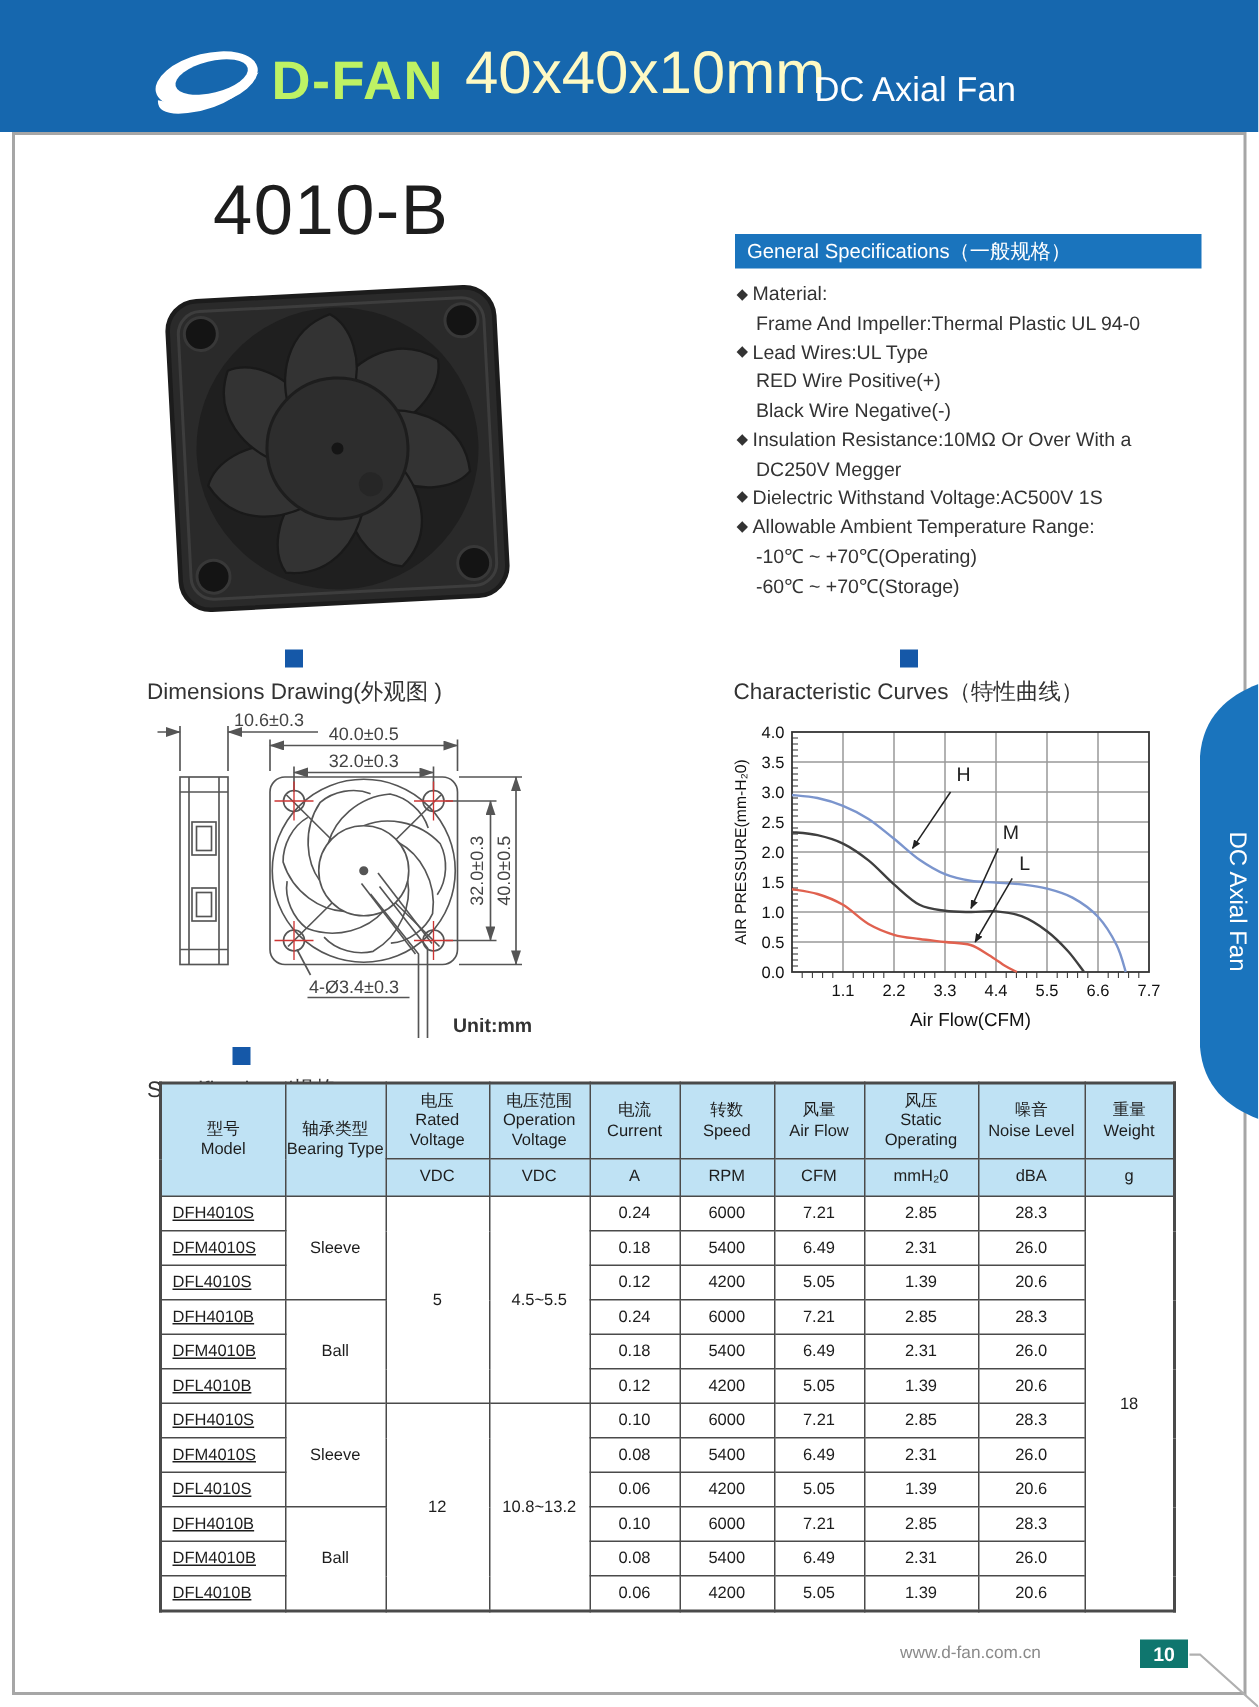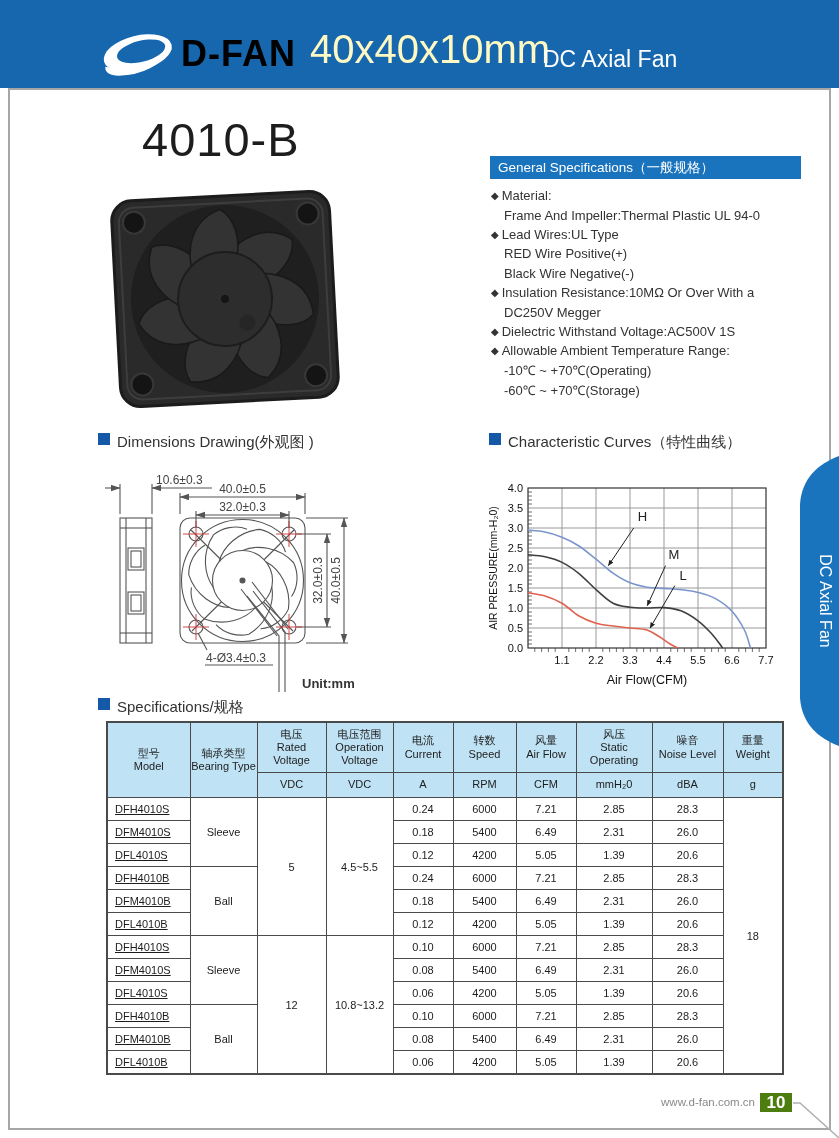--- a/index.html
+++ b/index.html
@@ -3,53 +3,53 @@
 <meta charset="utf-8">
 <style>
   html,body{margin:0;padding:0;}
   body{
     width:839px;height:1138px;position:relative;background:#ffffff;
     font-family:"Liberation Sans",sans-serif;overflow:hidden;color:#333;
   }
   .abs{position:absolute;}
   
   .header{left:0;top:0;width:839px;height:88px;background:#1667ae;z-index:1;}
-  .brand{left:181px;top:33px;font-size:36px;font-weight:bold;color:#000000;letter-spacing:1px;}
+  .brand{left:181px;top:33px;font-size:36px;font-weight:bold;color:#bef264;letter-spacing:1px;}
   .size-title{left:310px;top:27px;font-size:40px;color:#fef9c3;font-weight:normal;}
   .sub-title{left:543px;top:46px;font-size:23px;color:#fff;}
   
   .page-border{left:8px;top:88px;width:823px;height:1042px;border:2px solid #a6a6a6;box-sizing:border-box;}
   
   .product-title{left:142px;top:112px;font-size:47px;color:#1d1d1d;letter-spacing:1px;}
   
   .gs-bar{left:490px;top:156px;width:311px;height:23px;background:#1a74bd;color:#fff;
           font-size:13.5px;line-height:23px;padding-left:8px;box-sizing:border-box;}
   .gs-list{left:491px;top:186px;width:335px;font-size:13px;color:#333;}
   .gs-line{height:19.4px;display:flex;align-items:center;}
   .gs-line .dia{font-size:10px;margin-right:3px;}
   .gs-line.cont{padding-left:13px;}
   
-  .sec-title{display:flex;gap:7px;font-size:15px;color:#333;}
+  .sec-title{display:flex;align-items:center;gap:7px;font-size:15px;color:#333;flex-direction:column;}
   .sec-sq{width:12px;height:12px;background:#1558a8;flex:0 0 auto;}
   .sec-dim{left:98px;top:433px;}
   .sec-cur{left:489px;top:433px;}
   .sec-spec{left:98px;top:698px;}
   
   .spec-table-wrap{left:106px;top:721px;}
   table.spec{border-collapse:collapse;table-layout:fixed;width:676px;font-size:11px;color:#1d1d1d;border:2px solid #4a4a4a;}
   table.spec th,table.spec td{border:1px solid #4a4a4a;text-align:center;padding:0;vertical-align:middle;}
   table.spec thead th{background:#bfe2f4;font-weight:normal;line-height:1.2;}
   table.spec thead tr.names th{height:49px;}
   table.spec thead tr.units th{height:24px;font-size:11px;}
   table.spec tbody td{height:22px;background:#fff;}
   table.spec td.model{text-align:left;padding-left:7px;text-decoration:underline;}
   
-  .site{left:600px;top:1096px;width:155px;text-align:right;font-size:11.5px;color:#8a8a8a;}
-  .page-no{left:760px;top:1093px;width:32px;height:19px;background:#4d7c0f;color:#fff;
-           font-size:17px;font-weight:bold;text-align:center;line-height:19px;}
+  .site{left:600px;top:1096px;width:155px;font-size:11.5px;color:#8a8a8a;}
+  .page-no{left:760px;top:1093px;width:32px;height:19px;background:#0f766e;color:#fff;
+           font-size:13px;font-weight:bold;text-align:center;line-height:19px;}
   .tab-svg{left:790px;top:452px;z-index:3;}
   .diag-svg{left:791px;top:1093px;}
   svg text{font-family:"Liberation Sans",sans-serif;}
 </style>
 </head>
 <body>
 
 <div class="abs page-border"></div>
 
 <div class="abs header">

